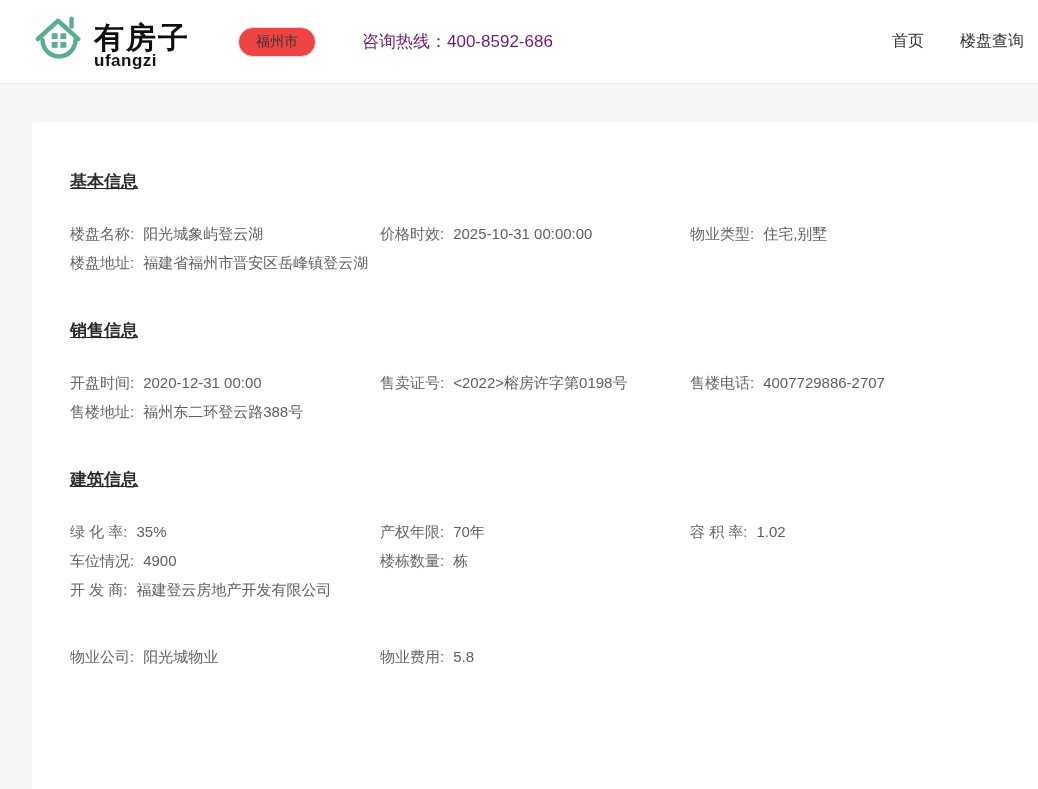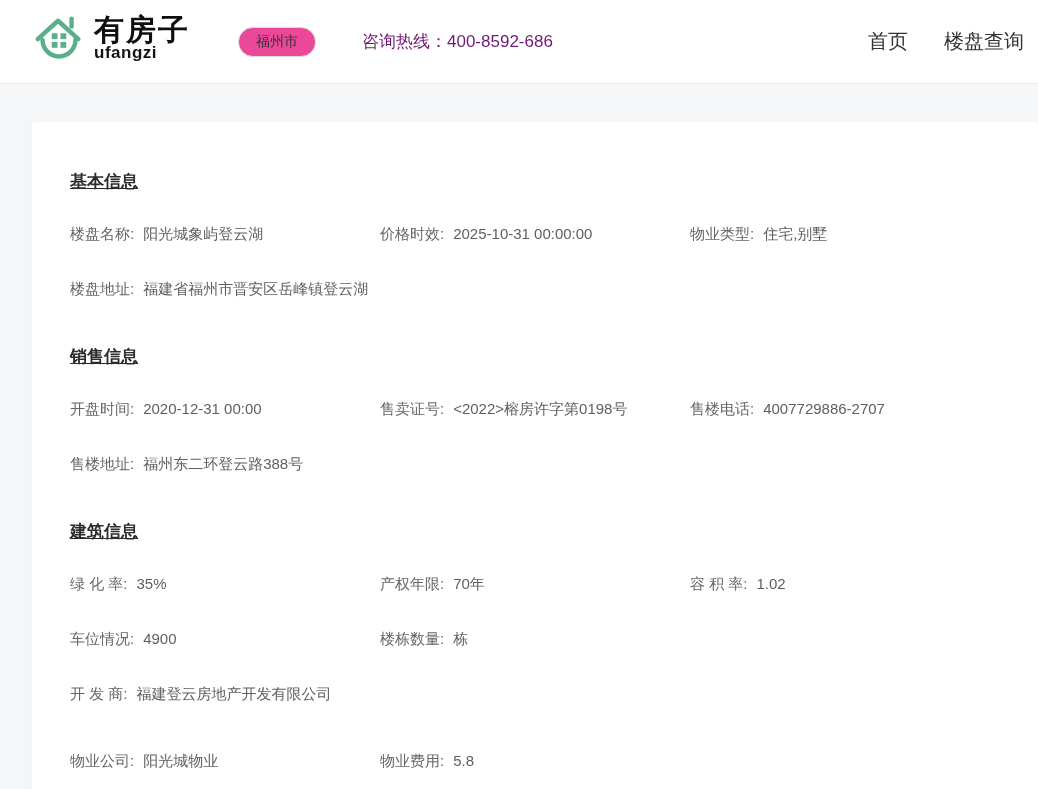--- a/index.html
+++ b/index.html
@@ -11,52 +11,52 @@
   }
   
   .header {
     height: 84px;
     background: #ffffff;
     border-bottom: 1px solid #ececec;
     display: flex;
     align-items: center;
     padding: 0 14px 0 30px;
   }
-  .logo { display: flex; align-items: flex-start; cursor: pointer; }
+  .logo { display: flex; align-items: flex-end; cursor: pointer; }
   .logo-icon { width: 58px; height: 58px; }
   .logo-word { margin-left: 6px; display: flex; flex-direction: column; }
   .brand-cn {
     font-size: 30px; font-weight: 700; color: #0f0f0f;
     letter-spacing: 2px; line-height: 1.1;
   }
   .brand-en {
     font-size: 17px; font-weight: 800; color: #141414;
     letter-spacing: 0.5px; margin-top: -3px;
   }
   .city-badge {
     margin-left: 48px;
     border: 1px solid #d9d9d9;
     border-radius: 16px;
     padding: 5px 17px;
     font-size: 14px;
     color: #333333;
-    background: #ec4899;
+    background: #ef4444;
     cursor: pointer;
     white-space: nowrap;
   }
   .hotline {
     margin-left: 46px;
     font-size: 17px;
     font-weight: 400;
     color: #701a75;
     white-space: nowrap;
   }
   .nav { margin-left: auto; display: flex; align-items: center; gap: 36px; }
   .nav-item {
-    font-size: 20px; color: #333333; font-weight: 500;
+    font-size: 16px; color: #333333; font-weight: 500;
     white-space: nowrap; cursor: pointer; text-decoration: none;
   }
   
   .main { padding: 38px 0 0 32px; }
   .card {
     background: #ffffff;
     border-radius: 4px;
     box-shadow: 0 1px 3px rgba(0,0,0,0.03);
     padding: 48px 38px 40px 38px;
     min-height: 700px;
@@ -65,21 +65,21 @@
   .sec-title {
     font-size: 17px;
     font-weight: 700;
     color: #2b2b2b;
     margin-bottom: 30px;
     text-decoration: underline;
   }
   .grid {
     display: grid;
     grid-template-columns: 310px 310px auto;
-    row-gap: 34px;
+    row-gap: 8px;
   }
   .field { font-size: 15px; color: #666666; line-height: 21px; white-space: nowrap; }
   .field .label { color: #666666; margin-right: 9px; }
   .field .value { color: #5f5f5f; }
 </style>
 </head>
 <body>
 
 <header class="header">
   <div class="logo">

